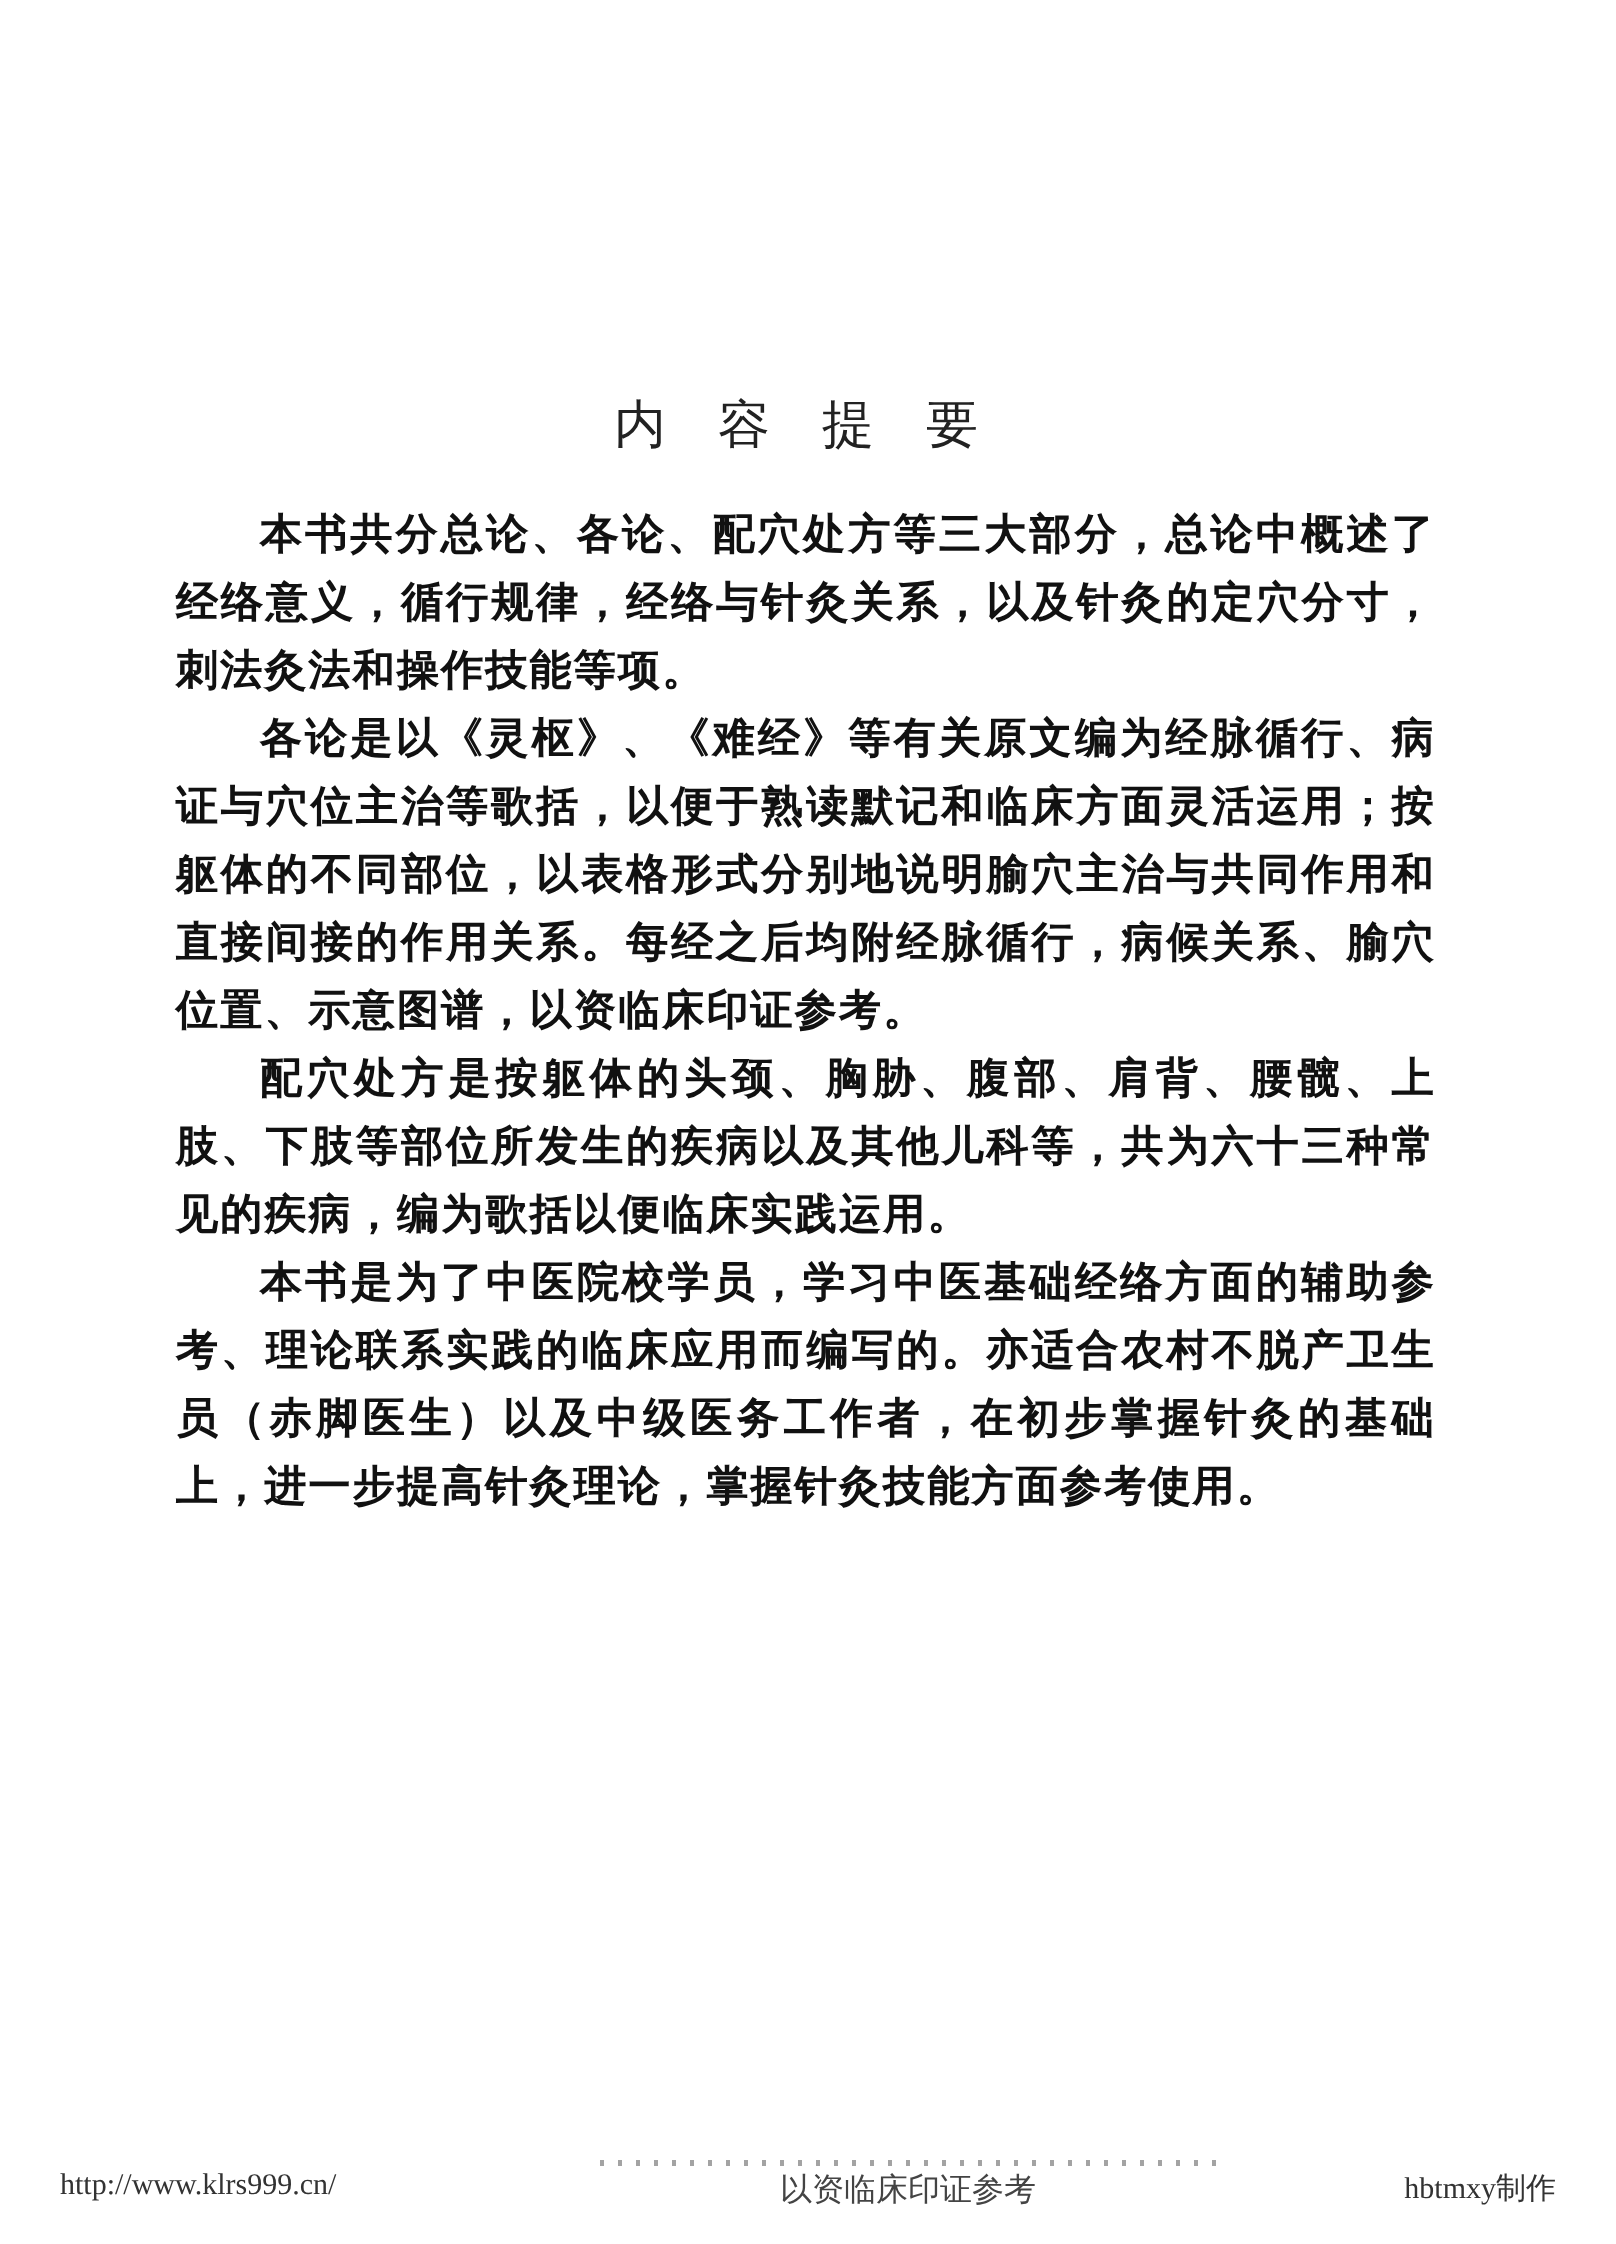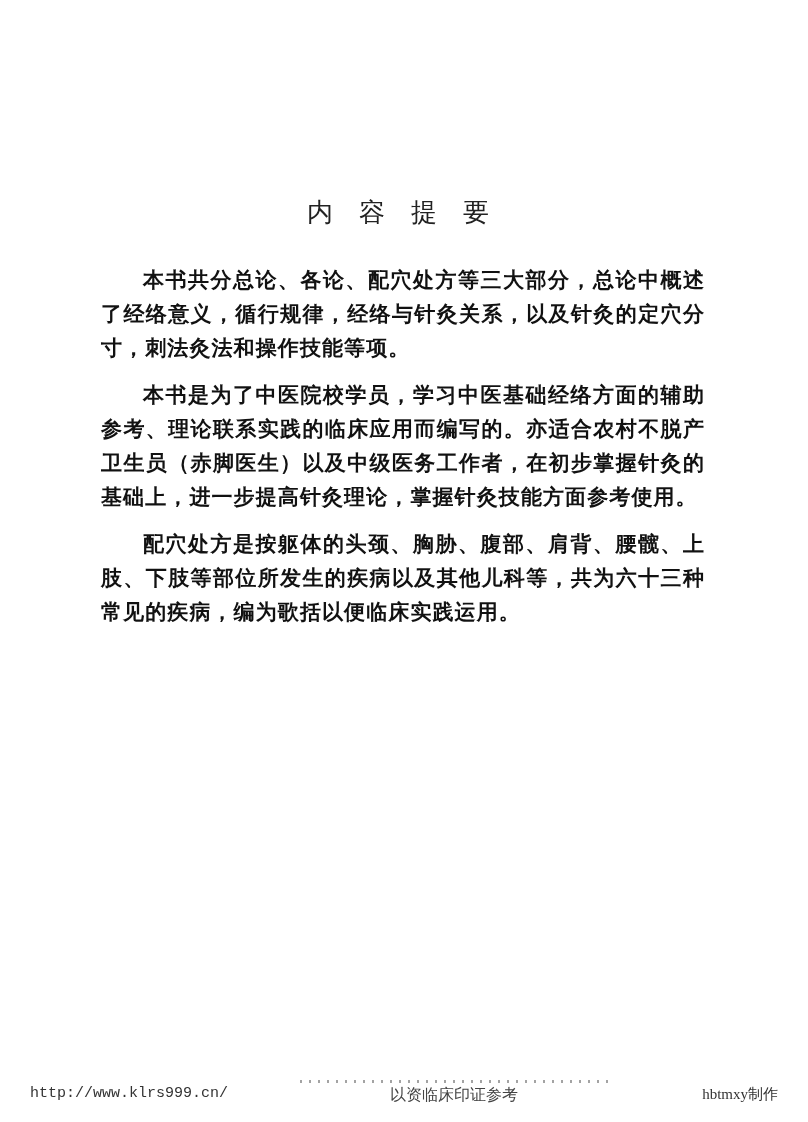--- a/index.html
+++ b/index.html
@@ -2,43 +2,44 @@
 <html><head>
 <meta charset="utf-8">
 <style>
   html, body { margin: 0; padding: 0; background: #ffffff; }
   body { width: 808px; height: 1122px; position: relative; overflow: hidden;
          font-family: "DejaVu Serif", "Liberation Serif", serif; color: #111; }
   .page-title { position: absolute; top: 178px; left: 0; width: 808px; text-align: center;
                 font-size: 26px; letter-spacing: 26px; font-weight: normal; color: #222;
                 padding-left: 14px; box-sizing: border-box; }
   .body-text { position: absolute; top: 250px; left: 88px; width: 630px; }
-  .para { margin: 13px; font-size: 21px; line-height: 34px; text-indent: 42px;
+  .para { margin: 0; font-size: 21px; line-height: 34px; text-indent: 42px;
           text-align: justify; font-weight: bold; color: #111; letter-spacing: 1.1px; }
   .footer { position: absolute; top: 1085px; left: 0; width: 808px; height: 24px;
             font-size: 16px; color: #333; }
   .footer-left { position: absolute; left: 30px; top: 0;
-                 font-family: Liberation Mono, monospace; font-size: 15px; }
+                 font-family: Liberation Serif, serif; font-size: 15px; }
   .footer-center { position: absolute; left: 390px; top: 0;
                    font-family: "DejaVu Serif", serif; font-size: 16px; color: #444; }
   .footer-right { position: absolute; right: 30px; top: 0;
                   font-family: Liberation Serif, serif; font-size: 15px; }
   .scan-noise { position: absolute; top: 1080px; left: 300px; width: 310px; height: 3px;
                 background: repeating-linear-gradient(90deg, #333 0 2px, transparent 2px 9px);
                 opacity: 0.45; }
 </style>
 </head>
 <body>
 
 <h1 class="page-title">内容提要</h1>
 
 <div class="body-text">
   <p class="para">本书共分总论、各论、配穴处方等三大部分，总论中概述了经络意义，循行规律，经络与针灸关系，以及针灸的定穴分寸，刺法灸法和操作技能等项。</p>
+  <p class="para">各论是以《灵枢》、《难经》等有关原文编为经脉循行、病证与穴位主治等歌括，以便于熟读默记和临床方面灵活运用；按躯体的不同部位，以表格形式分别地说明腧穴主治与共同作用和直接间接的作用关系。每经之后均附经脉循行，病候关系、腧穴位置、示意图谱，以资临床印证参考。</p>
+  <p class="para">配穴处方是按躯体的头颈、胸胁、腹部、肩背、腰髋、上肢、下肢等部位所发生的疾病以及其他儿科等，共为六十三种常见的疾病，编为歌括以便临床实践运用。</p>
   <p class="para">本书是为了中医院校学员，学习中医基础经络方面的辅助参考、理论联系实践的临床应用而编写的。亦适合农村不脱产卫生员（赤脚医生）以及中级医务工作者，在初步掌握针灸的基础上，进一步提高针灸理论，掌握针灸技能方面参考使用。</p>
-  <p class="para">配穴处方是按躯体的头颈、胸胁、腹部、肩背、腰髋、上肢、下肢等部位所发生的疾病以及其他儿科等，共为六十三种常见的疾病，编为歌括以便临床实践运用。</p>
 </div>
 
 <div class="scan-noise"></div>
 
 <div class="footer">
   <span class="footer-left">http://www.klrs999.cn/</span>
   <span class="footer-center">以资临床印证参考</span>
   <span class="footer-right">hbtmxy制作</span>
 </div>
 

